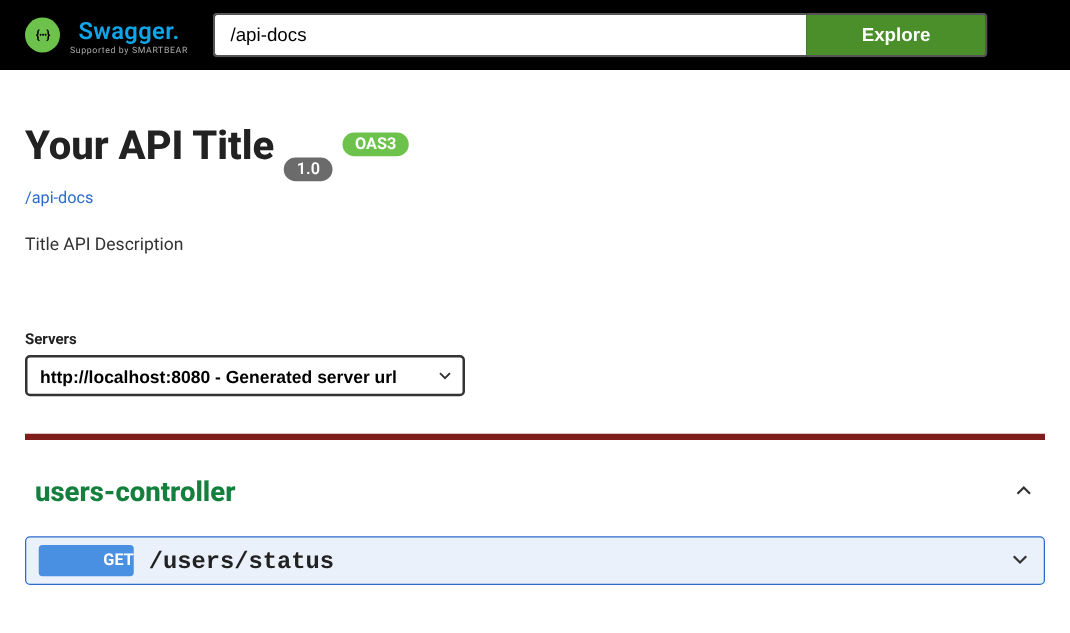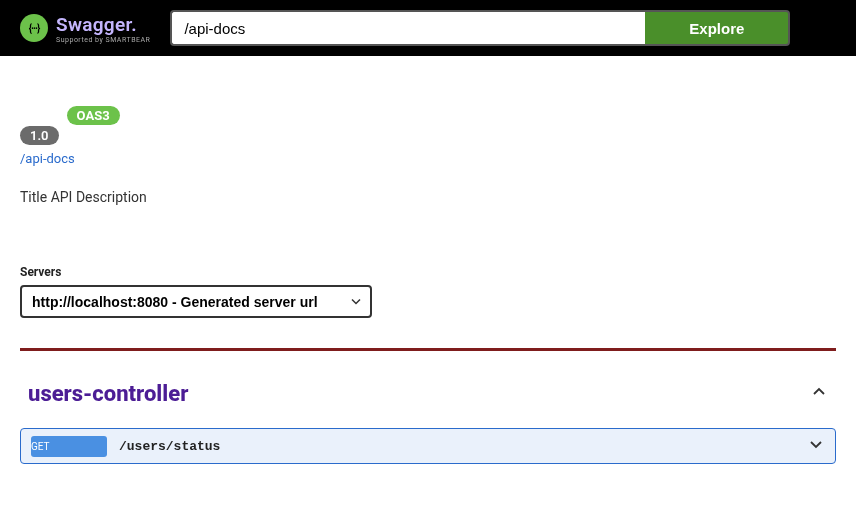--- a/index.html
+++ b/index.html
@@ -2,47 +2,47 @@
 <html><head>
   <meta charset="utf-8">
   <style>
     * { box-sizing: border-box; margin: 0; padding: 0; }
     body { font-family: -apple-system, BlinkMacSystemFont, "Segoe UI", Roboto, Helvetica, Arial, sans-serif; background: #fff; width: 856px; }
     
     .topbar { background: #000; height: 56px; display: flex; align-items: center; padding: 0 20px; gap: 20px; }
     .logo-container { display: flex; align-items: center; gap: 8px; }
     .logo-badge { width: 28px; height: 28px; background: #6cc24a; border-radius: 50%; display: flex; align-items: center; justify-content: center; color: #000; font-weight: bold; font-size: 14px; }
     .logo-text { display: flex; flex-direction: column; }
-    .logo-main { color: #c4b5fd; font-size: 19px; font-weight: 600; letter-spacing: 0.3px; }
+    .logo-main { color: #0ea5e9; font-size: 19px; font-weight: 600; letter-spacing: 0.3px; text-align: center; }
     .logo-sub { color: #aaa; font-size: 7px; letter-spacing: 0.5px; }
     .search-wrap { flex: 1; display: flex; max-width: 620px; }
     .search-input { flex: 1; height: 36px; border: 2px solid #555; border-right: none; border-radius: 4px 0 0 4px; padding: 0 12px; font-size: 15px; background: #fff; }
     .explore-btn { height: 36px; background: #4a8f2a; color: #fff; border: 2px solid #555; border-left: none; border-radius: 0 4px 4px 0; padding: 0 44px; font-size: 15px; font-weight: 700; cursor: pointer; }
     
     .content { padding: 30px 20px 0 20px; }
     .title-row { display: flex; align-items: center; gap: 8px; }
     .api-title { font-size: 32px; font-weight: 800; color: #222; }
     .version-badge { background: #6b6b6b; color: #fff; border-radius: 14px; padding: 2px 10px; font-size: 13px; font-weight: 600; margin-top: 40px; }
     .oas-badge { background: #6cc24a; color: #fff; border-radius: 14px; padding: 2px 10px; font-size: 13px; font-weight: 700; text-align: center; }
     .api-link { color: #2a6bcc; font-size: 13px; text-decoration: none; margin-top: 6px; display: inline-block; }
     .api-desc { margin-top: 22px; font-size: 14px; color: #333; }
     
-    .divider-section { margin-top: 60px; border-bottom: 3px solid #7f1d1d; padding-bottom: 30px; }
+    .divider-section { margin-top: 60px; border-bottom: 5px solid #7f1d1d; padding-bottom: 30px; }
     .servers-label { font-size: 12px; font-weight: 700; color: #222; margin-bottom: 6px; }
     .server-select { width: 352px; height: 33px; border: 2px solid #333; border-radius: 4px; padding: 0 30px 0 10px; font-size: 14px; font-weight: 700; background: #fff; appearance: none; -webkit-appearance: none; }
     .select-wrap { position: relative; display: inline-block; }
     .select-chevron { position: absolute; right: 10px; top: 50%; transform: translateY(-50%); pointer-events: none; }
     
     .controller-section { padding: 20px 20px 30px 20px; }
     .controller-header { display: flex; align-items: center; justify-content: space-between; padding: 10px 8px; cursor: pointer; }
-    .controller-title { font-size: 22px; font-weight: 800; color: #4c1d95; }
+    .controller-title { font-size: 22px; font-weight: 800; color: #15803d; }
     
     .endpoint { border: 1px solid #2a6bcc; background: #eaf1fb; border-radius: 4px; margin-top: 12px; display: flex; align-items: center; padding: 6px 10px; gap: 12px; cursor: pointer; }
-    .method-badge { background: #4a90e2; color: #fff; border-radius: 3px; padding: 5px 0; width: 76px; text-align: left; font-size: 10px; font-weight: 400; }
-    .endpoint-path { font-family: "SFMono-Regular", Consolas, "Liberation Mono", Menlo, monospace; font-size: 13px; font-weight: 600; color: #222; flex: 1; }
+    .method-badge { background: #4a90e2; color: #fff; border-radius: 3px; padding: 5px 0; width: 76px; text-align: right; font-size: 13px; font-weight: 700; }
+    .endpoint-path { font-family: "SFMono-Regular", Consolas, "Liberation Mono", Menlo, monospace; font-size: 19px; font-weight: 600; color: #222; flex: 1; }
   </style>
 </head>
 <body>
 
 <div class="topbar">
   <div class="logo-container">
     <div class="logo-badge">
       <span style="font-size:10px;letter-spacing:-1px;">{···}</span>
     </div>
     <div class="logo-text">
@@ -51,20 +51,21 @@
     </div>
   </div>
   <div class="search-wrap">
     <input class="search-input" type="text" value="/api-docs" style="">
     <button class="explore-btn">Explore</button>
   </div>
 </div>
 
 <div class="content">
   <div class="title-row">
+    <h1 class="api-title">Your API Title</h1>
     <span class="version-badge">1.0</span>
     <span class="oas-badge">OAS3</span>
   </div>
   <a href="#" class="api-link">/api-docs</a>
   <p class="api-desc">Title API Description</p>
 
   <div class="divider-section">
     <div class="servers-label">Servers</div>
     <div class="select-wrap">
       <select class="server-select">

